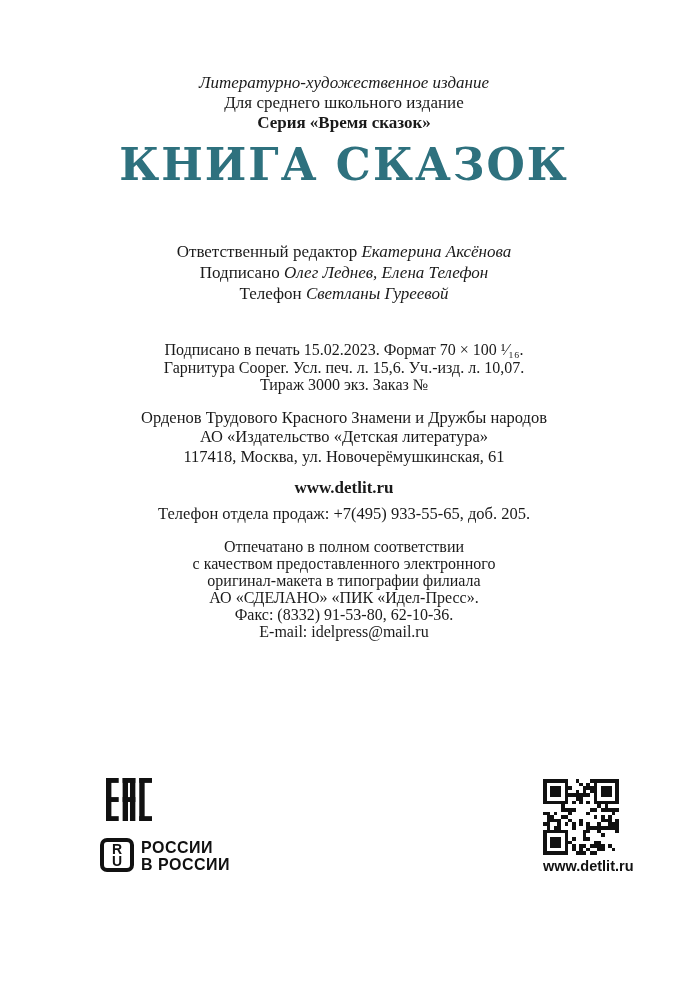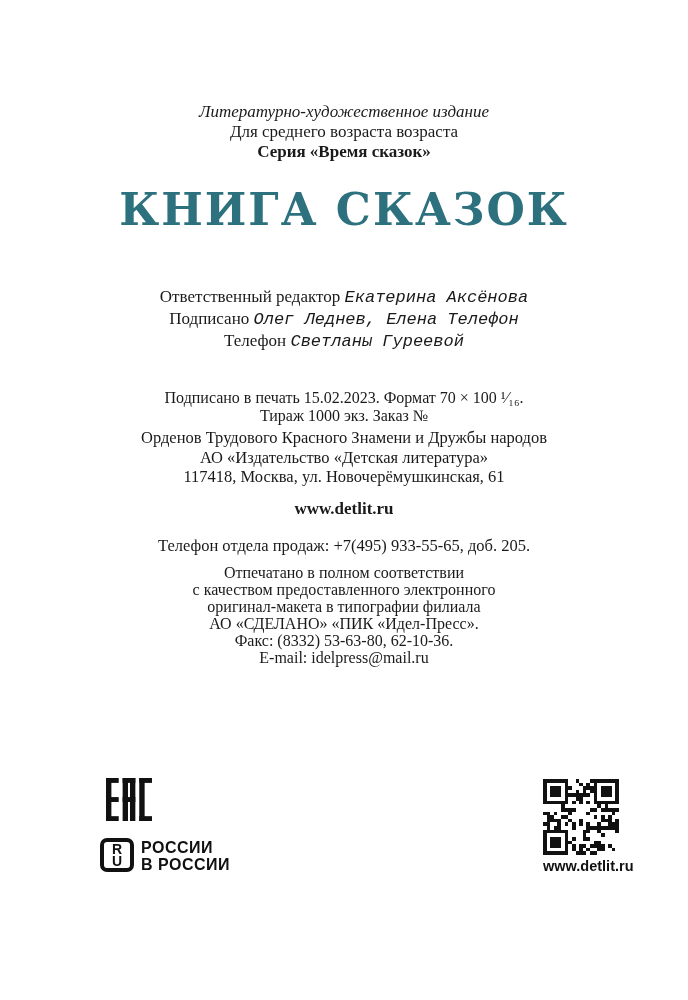--- a/index.html
+++ b/index.html
@@ -8,43 +8,43 @@
     width: 688px;
     height: 1000px;
     margin: 0 auto;
     background: #ffffff;
     font-family: "Liberation Serif", serif;
     color: #1a1a1a;
     overflow: hidden;
   }
   .centered { text-align: center; }
 
-  .top-block { padding-top: 102px; font-size: 17px; line-height: 20px; }
+  .top-block { padding-top: 73px; font-size: 17px; line-height: 20px; }
   .italic { font-style: italic; }
   .bold { font-weight: bold; }
 
   .book-title {
-    margin: 22px 0 0 0;
+    margin: 6px 0 0 0;
     font-family: "DejaVu Serif", serif;
     font-weight: 600;
     font-size: 44px;
     line-height: 52px;
     letter-spacing: 2px;
     color: #2e717e;
     text-align: center;
   }
 
   .credits { margin-top: 50px; font-size: 17px; line-height: 21px; }
-  .credits .name { font-style: italic; font-family: Liberation Mono, monospace; }
+  .credits .name { font-style: italic; }
 
   .print-info { margin-top: 37px; font-size: 16px; line-height: 17.5px; }
-  .publisher { margin-top: 4px; font-size: 16.5px; line-height: 19.5px; }
+  .publisher { margin-top: 14px; font-size: 16.5px; line-height: 19.5px; }
   .website { margin-top: 12px; font-size: 17px; line-height: 20px; font-weight: bold; }
-  .phone { margin-top: 17px; font-size: 16.5px; line-height: 20px; }
-  .printing-house { margin-top: 8px; font-size: 16px; line-height: 17px; }
+  .phone { margin-top: 6px; font-size: 16.5px; line-height: 20px; }
+  .printing-house { margin-top: 14px; font-size: 16px; line-height: 17px; }
 
   
   .eac-logo { position: absolute; left: 106px; top: 778px; width: 46px; height: 44px; }
 
   
   .mir-logo { position: absolute; left: 100px; top: 838px; display: flex; align-items: center; }
   .mir-badge {
     width: 26px; height: 26px;
     border: 4px solid #111;
     border-radius: 7px;
@@ -76,21 +76,21 @@
     white-space: nowrap;
   }
 </style>
 </head>
 <body>
 
 <div class="page">
 
   <div class="top-block centered">
     <div class="italic">Литературно-художественное издание</div>
-    <div>Для среднего возраста возраста</div>
+    <div>Для среднего школьного издание</div>
     <div class="bold">Серия «Время сказок»</div>
   </div>
 
   <h1 class="book-title" style="color: rgb(46, 113, 126);">КНИГА СКАЗОК</h1>
 
   <div class="credits centered">
     <div>
       <span>Ответственный редактор</span>
       <span class="name">Екатерина Аксёнова</span>
     </div>
@@ -99,39 +99,40 @@
       <span class="name">Олег Леднев, Елена Телефон</span>
     </div>
     <div>
       <span>Телефон</span>
       <span class="name">Светланы Гуреевой</span>
     </div>
   </div>
 
   <div class="print-info centered">
     <div>Подписано в печать 15.02.2023. Формат 70 × 100 ¹⁄₁₆.</div>
-    <div>Тираж 1000 экз. Заказ №</div>
+    <div>Гарнитура Cooper. Усл. печ. л. 15,6. Уч.-изд. л. 10,07.</div>
+    <div>Тираж 3000 экз. Заказ №</div>
   </div>
 
   <div class="publisher centered">
     <div>Орденов Трудового Красного Знамени и Дружбы народов</div>
     <div>АО «Издательство «Детская литература»</div>
     <div>117418, Москва, ул. Новочерёмушкинская, 61</div>
   </div>
 
   <div class="website centered">www.detlit.ru</div>
 
   <div class="phone centered">Телефон отдела продаж: +7(495) 933-55-65, доб. 205.</div>
 
   <div class="printing-house centered">
     <div>Отпечатано в полном соответствии</div>
     <div>с качеством предоставленного электронного</div>
     <div>оригинал-макета в типографии филиала</div>
     <div>АО «СДЕЛАНО» «ПИК «Идел-Пресс».</div>
-    <div>Факс: (8332) 53-63-80, 62-10-36.</div>
+    <div>Факс: (8332) 91-53-80, 62-10-36.</div>
     <div>E-mail: idelpress@mail.ru</div>
   </div>
 
   <div class="eac-logo" role="img" aria-label="EAC">
     <svg viewBox="0 0 47 44" xmlns="http://www.w3.org/2000/svg" fill="#111">
 
       <rect x="0" y="0" width="5.5" height="44"></rect>
       <rect x="0" y="0" width="13" height="5"></rect>
       <rect x="0" y="19.5" width="13" height="5"></rect>
       <rect x="0" y="39" width="13" height="5"></rect>

